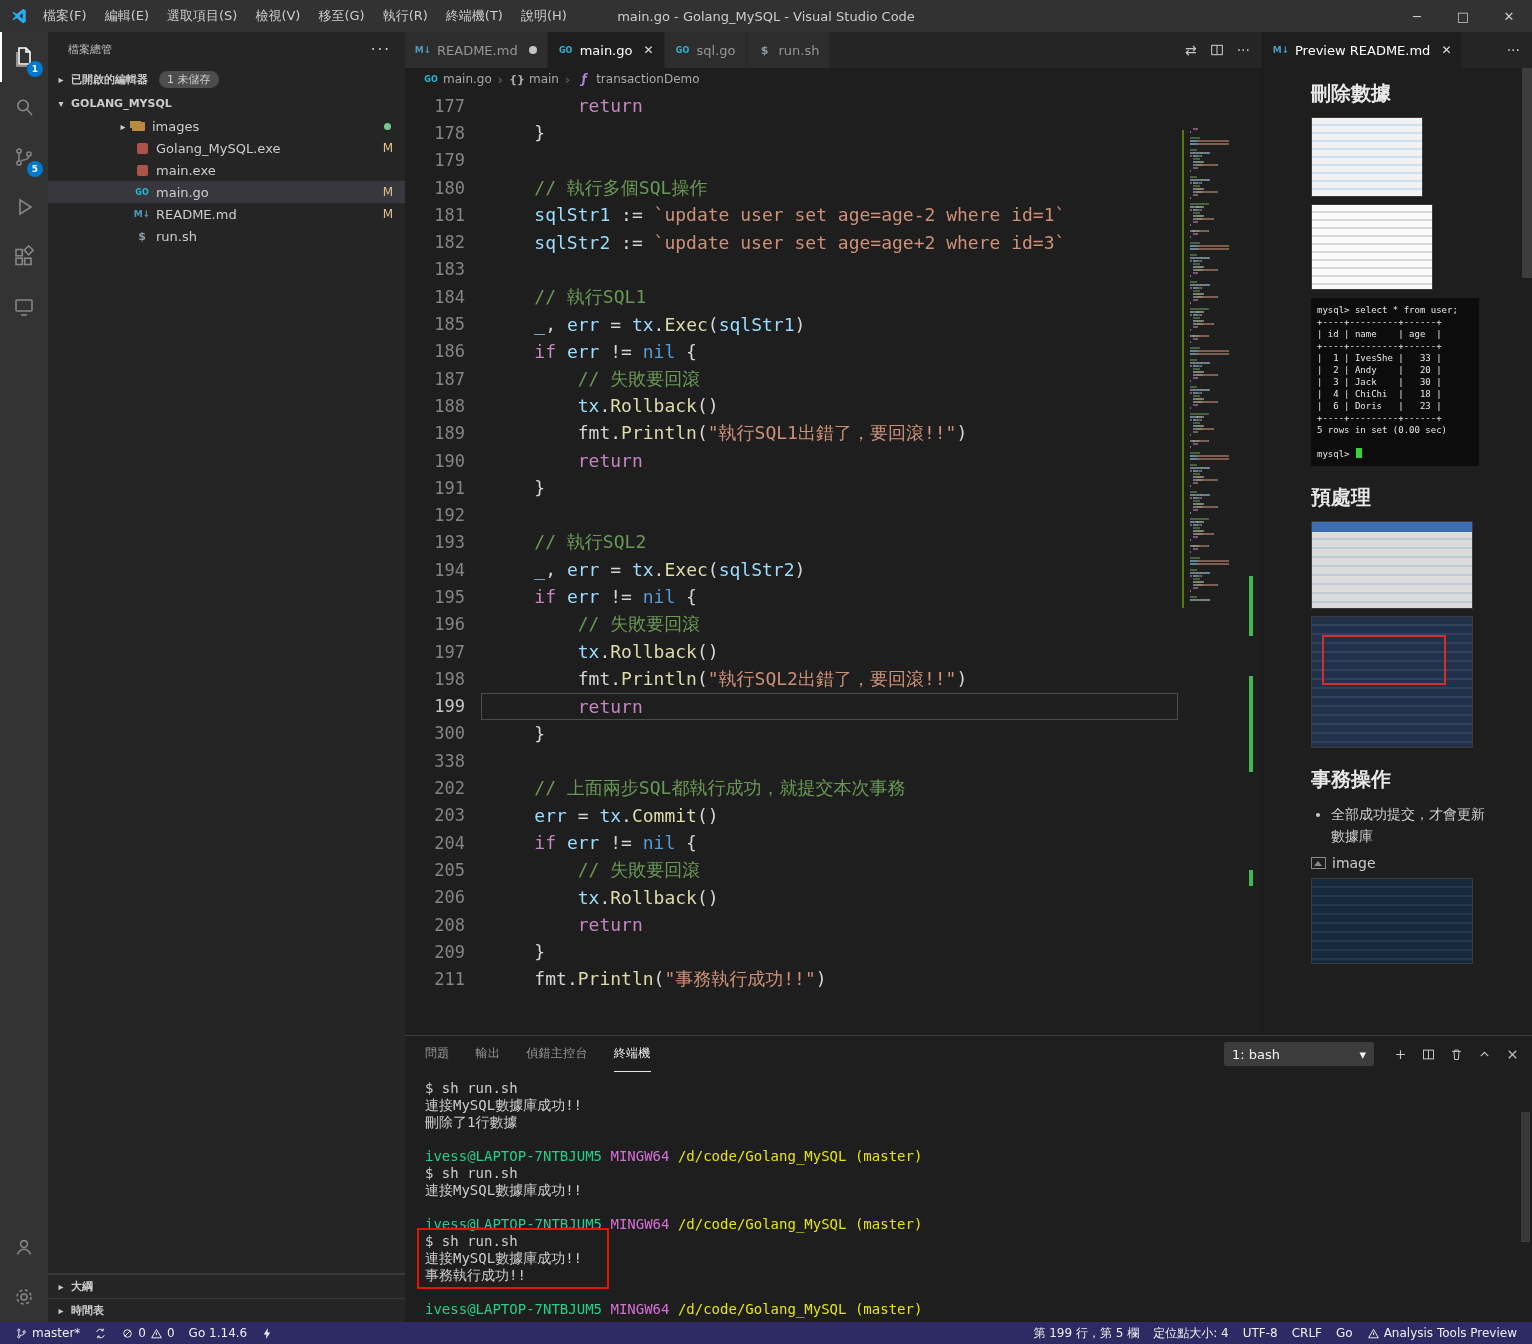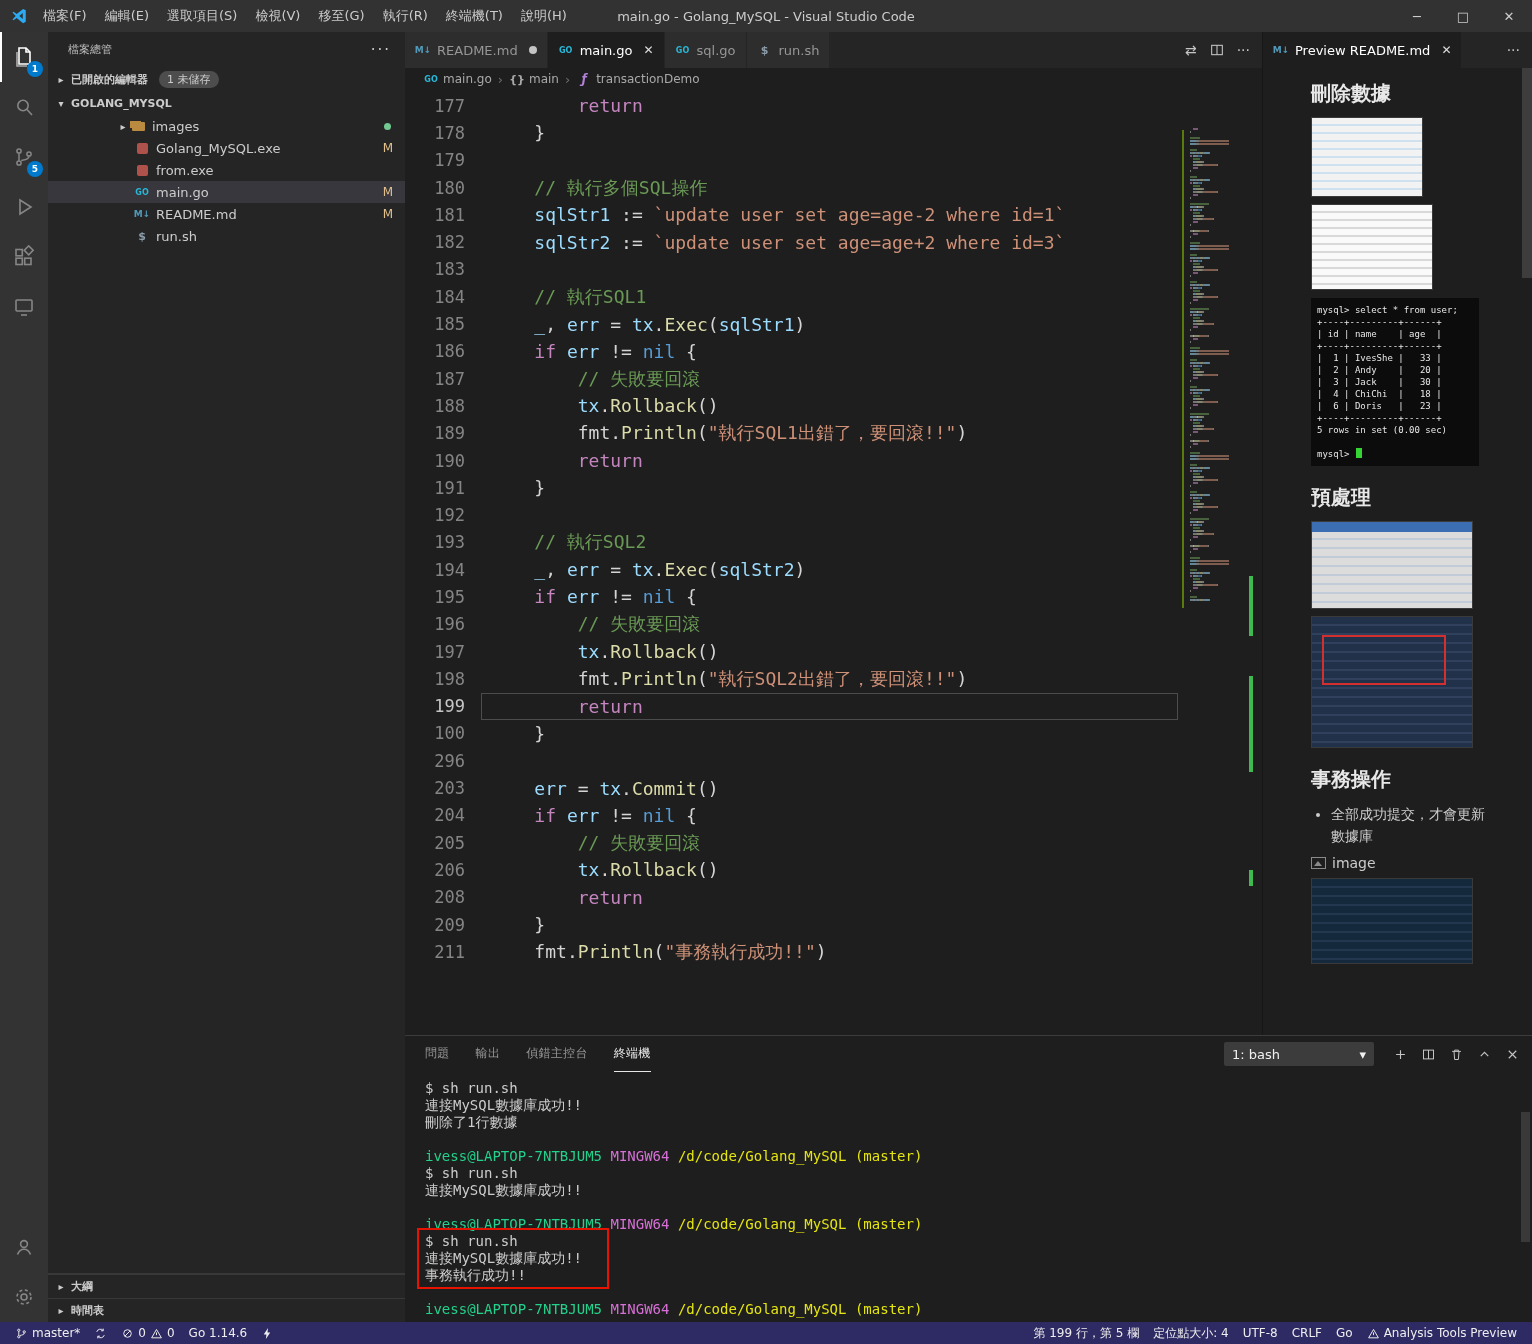--- a/index.html
+++ b/index.html
@@ -245,21 +245,21 @@
             <span class="tree-label">images</span>
             <span class="git-dot"></span>
           </div>
           <div class="tree-row" style="padding-left: 86px;">
             <span class="fi exe-file-icon"></span>
             <span class="tree-label">Golang_MySQL.exe</span>
             <span class="git-badge">M</span>
           </div>
           <div class="tree-row" style="padding-left: 86px;">
             <span class="fi exe-file-icon"></span>
-            <span class="tree-label">from.exe</span>
+            <span class="tree-label">main.exe</span>
           </div>
           <div class="tree-row selected" style="padding-left: 86px;">
             <span class="fi go-file-icon">GO</span>
             <span class="tree-label">main.go</span>
             <span class="git-badge">M</span>
           </div>
           <div class="tree-row" style="padding-left: 86px;">
             <span class="fi markdown-file-icon">M↓</span>
             <span class="tree-label">README.md</span>
             <span class="git-badge">M</span>
@@ -421,26 +421,30 @@
                 </div>
                 <div class="cl">
                   <span class="ln">198</span>
                   <span class="lc"><span>        </span><span>fmt</span><span>.</span><span class="tk-f">Println</span><span>(</span><span class="tk-s">"執行SQL2出錯了，要回滾!!"</span><span>)</span></span>
                 </div>
                 <div class="cl cur">
                   <span class="ln">199</span>
                   <span class="lc"><span>        </span><span class="tk-k">return</span></span>
                 </div>
                 <div class="cl">
-                  <span class="ln">100</span>
+                  <span class="ln">300</span>
                   <span class="lc"><span>    </span><span>}</span></span>
                 </div>
                 <div class="cl">
-                  <span class="ln">296</span>
+                  <span class="ln">338</span>
                   <span class="lc"></span>
+                </div>
+                <div class="cl">
+                  <span class="ln">202</span>
+                  <span class="lc"><span>    </span><span class="tk-c">// 上面兩步SQL都執行成功，就提交本次事務</span></span>
                 </div>
                 <div class="cl">
                   <span class="ln">203</span>
                   <span class="lc"><span>    </span><span class="tk-v">err</span><span> = </span><span class="tk-v">tx</span><span>.</span><span class="tk-f">Commit</span><span>()</span></span>
                 </div>
                 <div class="cl">
                   <span class="ln">204</span>
                   <span class="lc"><span>    </span><span class="tk-k">if</span><span> </span><span class="tk-v">err</span><span> != </span><span class="tk-b">nil</span><span> {</span></span>
                 </div>
                 <div class="cl">

